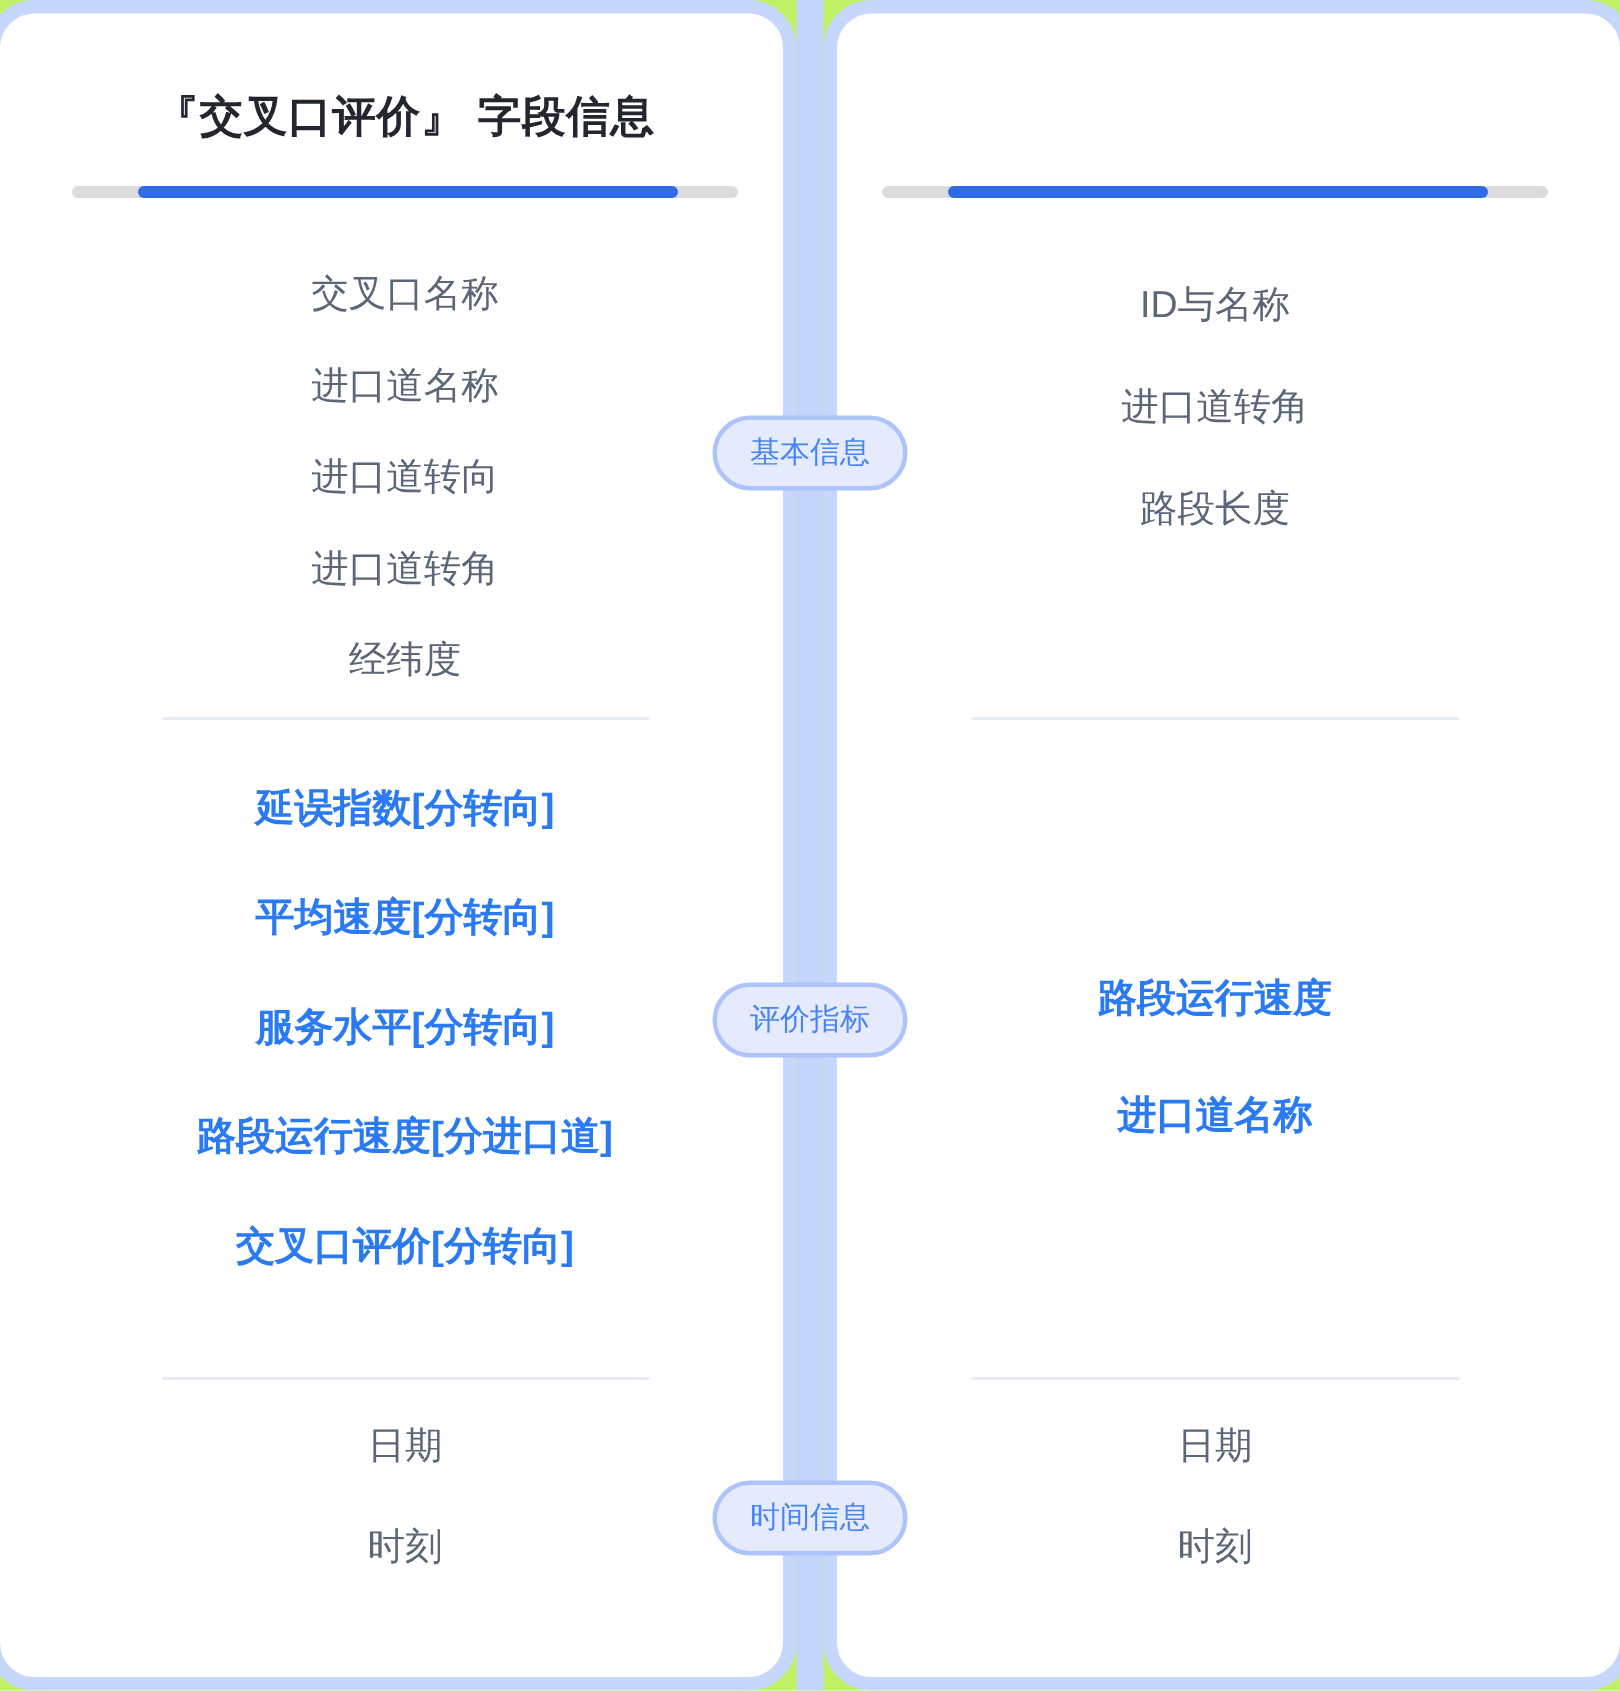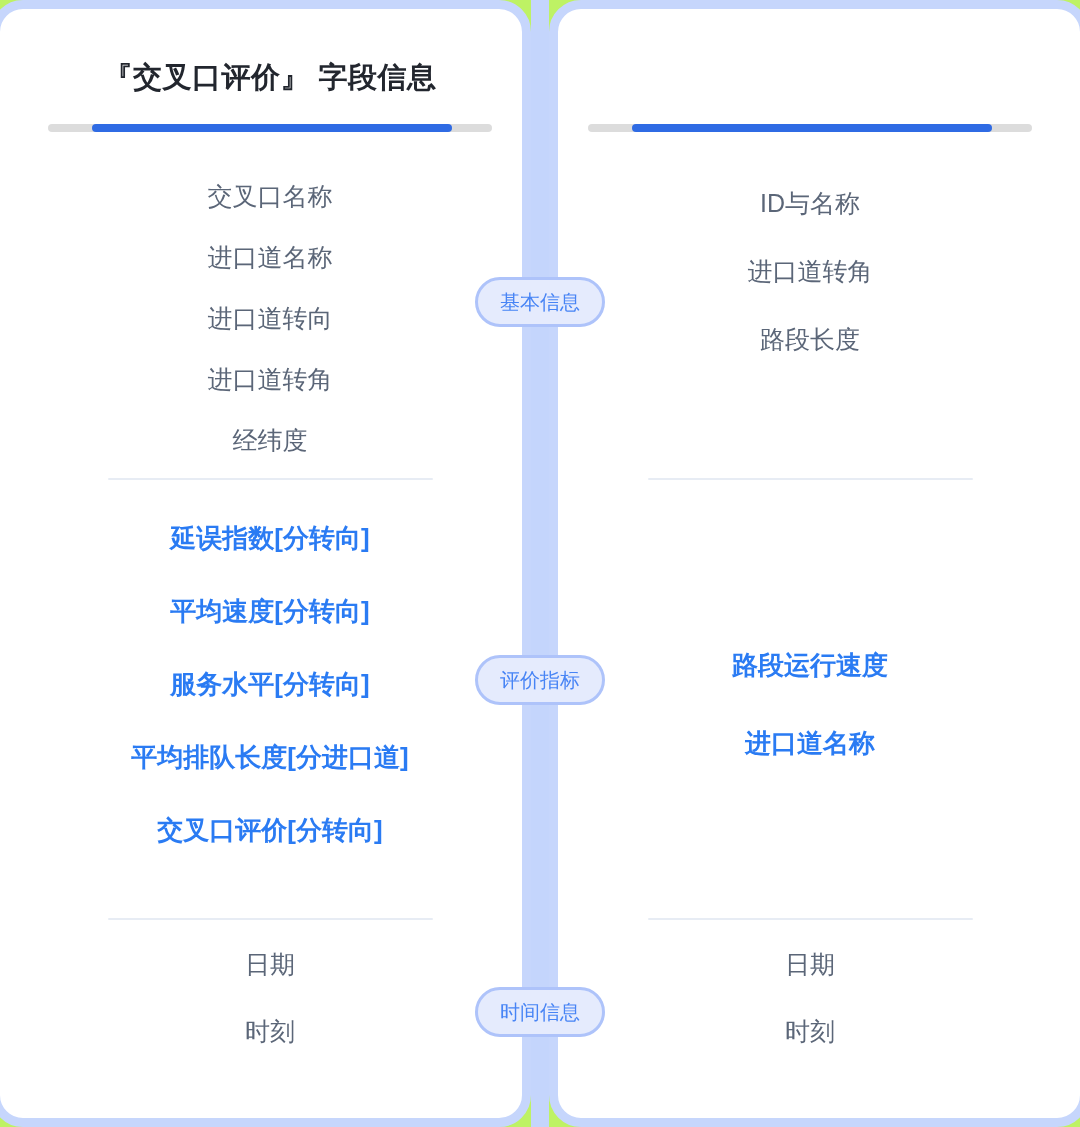--- a/index.html
+++ b/index.html
@@ -181,21 +181,21 @@
       <div class="field">进口道转角</div>
       <div class="field">经纬度</div>
     </div>
 
     <div class="divider d1"></div>
 
     <div class="group metrics">
       <div class="field metric">延误指数[分转向]</div>
       <div class="field metric">平均速度[分转向]</div>
       <div class="field metric">服务水平[分转向]</div>
-      <div class="field metric">平均排队长度[分进口道]</div>
+      <div class="field metric">路段运行速度[分进口道]</div>
       <div class="field metric">交叉口评价[分转向]</div>
     </div>
 
     <div class="divider d2"></div>
 
     <div class="group time">
       <div class="field">日期</div>
       <div class="field">时刻</div>
     </div>
   </div>

